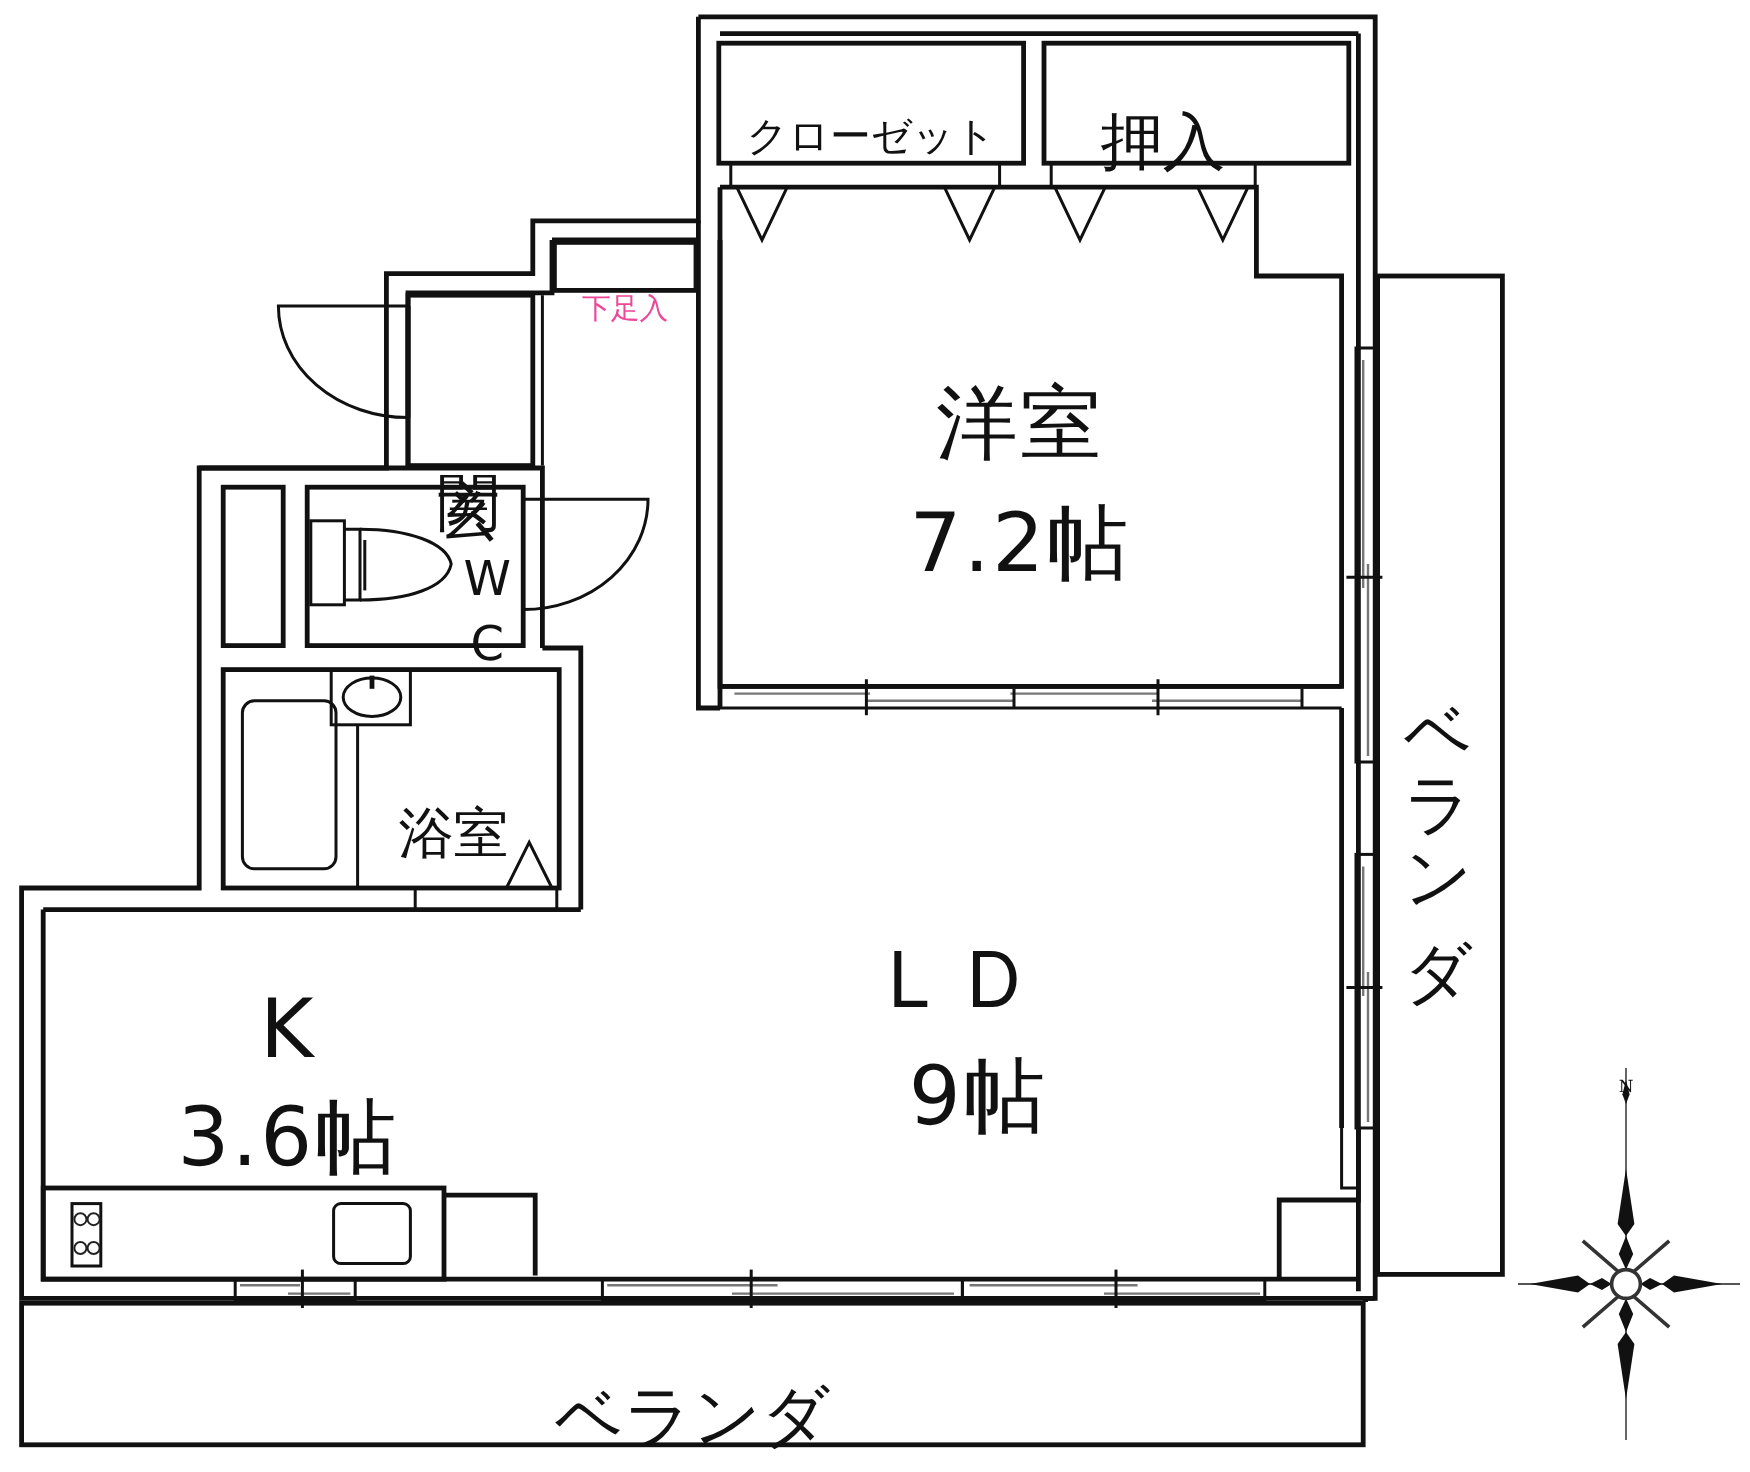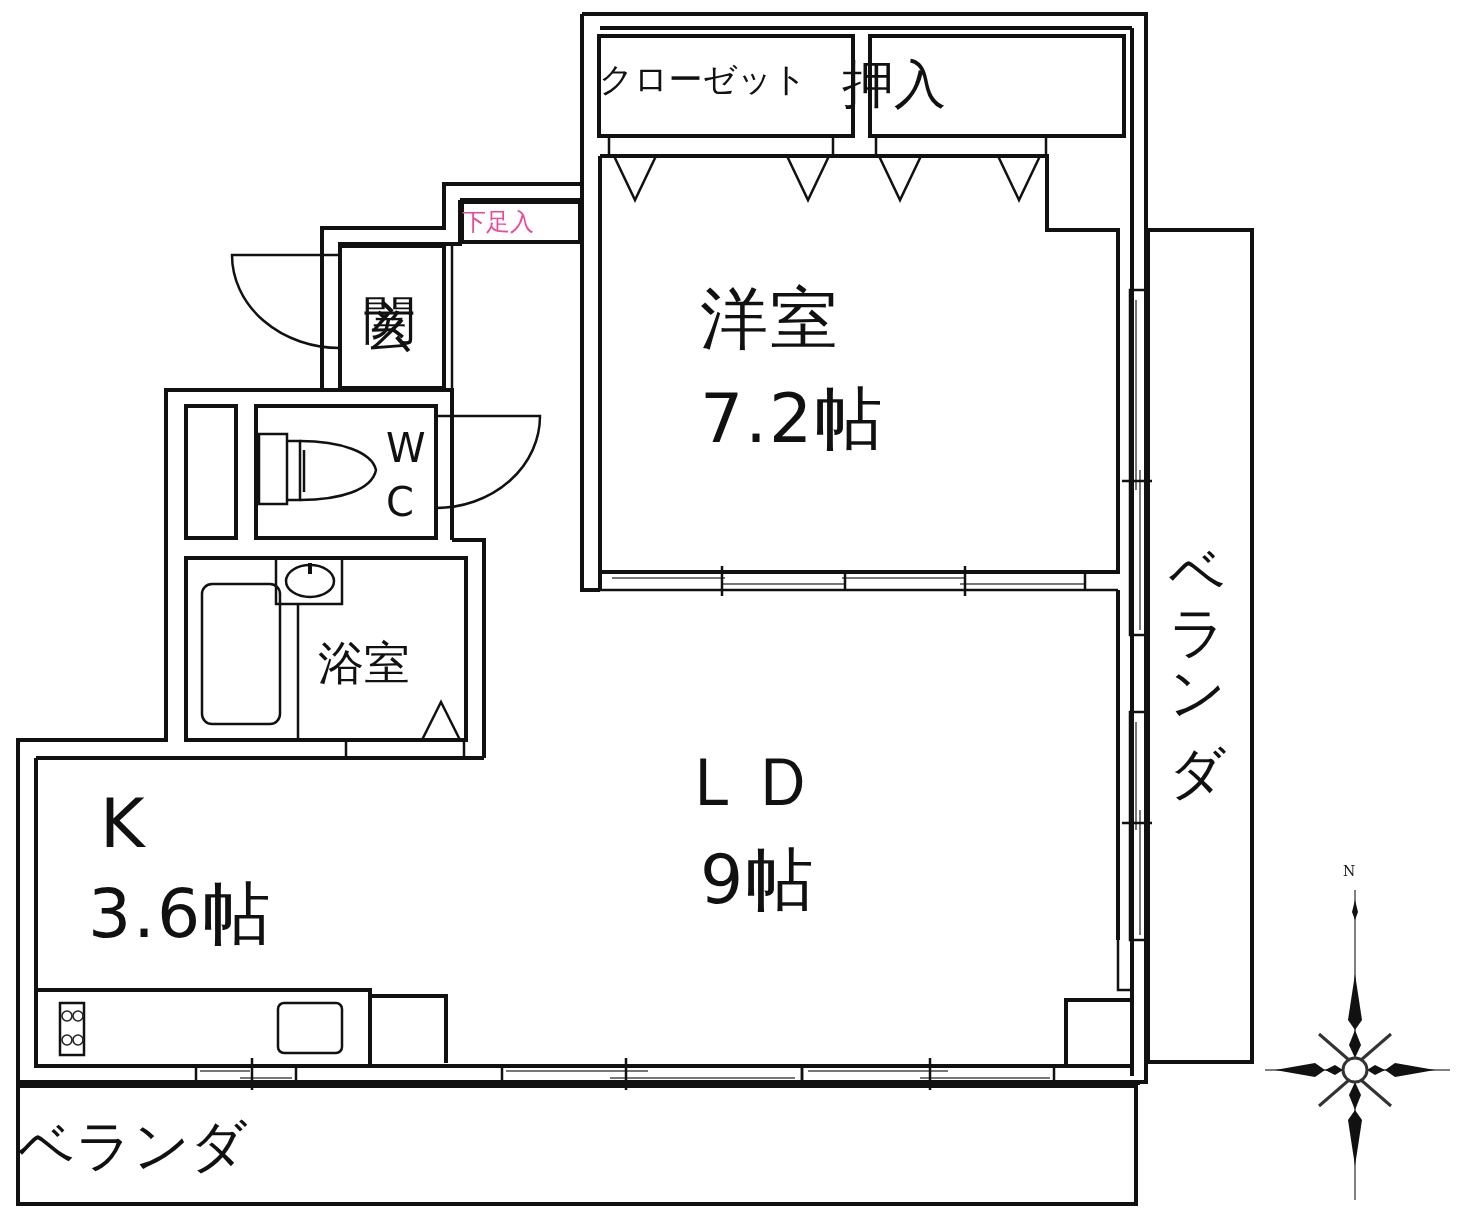--- a/index.html
+++ b/index.html
@@ -3,21 +3,21 @@
   <meta charset="utf-8">
   <style>
     html, body { margin: 0; padding: 0; background: #ffffff; }
     body { width: 1458px; height: 1227px; position: relative; overflow: hidden;
            font-family: "DejaVu Sans", "Liberation Sans", sans-serif; color: #111; }
     #plan { position: absolute; left: 0; top: 0; width: 1458px; height: 1227px; }
     .w { fill: none; stroke: #111; stroke-width: 4; stroke-linejoin: miter; }
     .t { fill: none; stroke: #111; stroke-width: 2.5; }
     .th { fill: none; stroke: #222; stroke-width: 1.6; }
     .g { fill: none; stroke: #777; stroke-width: 2; }
-    .lbl { position: absolute; white-space: nowrap; line-height: 1; color: #111; }
+    .lbl { position: absolute; text-align: center; white-space: nowrap; line-height: 1; color: #111; margin-top: 35px; }
     .room-big { font-size: 68px; letter-spacing: 2px; }
     .room-mid { font-size: 52px; }
     .room-sm { font-size: 40px; }
     .room-xs { font-size: 24px; color: #ec4899; }
     .vert { writing-mode: vertical-rl; text-orientation: upright; }
   </style>
 </head>
 <body>
 
 <div>
@@ -159,28 +159,28 @@
 
   <div class="lbl room-sm" style="left:599px; top:62px; width:254px; font-size:34px;">クローゼット</div>
   <div class="lbl room-mid" style="left:842px; top:58px; width:254px;">押入</div>
   <div class="lbl room-xs" style="left:462px; top:210px; width:118px;">下足入</div>
 
   <div class="lbl room-mid vert" style="left:364px; top:256px; height:128px;">玄関</div>
 
   <div class="lbl room-sm" style="left:386px; top:428px; width:40px;">W</div>
   <div class="lbl room-sm" style="left:386px; top:482px; width:40px;">C</div>
 
-  <div class="lbl room-sm" style="left:318px; top:640px; width:140px; font-size:46px;">浴室</div>
+  <div class="lbl room-sm" style="left:308px; top:640px; width:140px; font-size:46px;font-family:Liberation Mono, monospace;">浴室</div>
 
   <div class="lbl room-big" style="left:700px; top:285px; width:300px;">洋室</div>
   <div class="lbl room-big" style="left:700px; top:385px; width:300px;">7.2帖</div>
 
   <div class="lbl room-big" style="left:680px; top:748px; width:230px;">ＬＤ</div>
   <div class="lbl room-big" style="left:700px; top:846px; width:230px;">9帖</div>
 
   <div class="lbl room-big" style="left:100px; top:790px; width:280px;">K</div>
-  <div class="lbl room-big" style="left:88px; top:880px; width:280px;">3.6帖</div>
+  <div class="lbl room-big" style="left:100px; top:880px; width:280px;">3.6帖</div>
 
   <div class="lbl room-mid" style="left:18px; top:1118px; width:1118px; font-size:56px;">ベランダ</div>
   <div class="lbl room-mid vert" style="left:1170px; top:510px; height:260px; font-size:56px;">ベランダ</div>
 
   <div class="lbl" style="left:1343px; top:864px; width:24px; font-size:14px; font-family:'DejaVu Serif', serif;">N</div>
 </div>
 
 </body></html>

